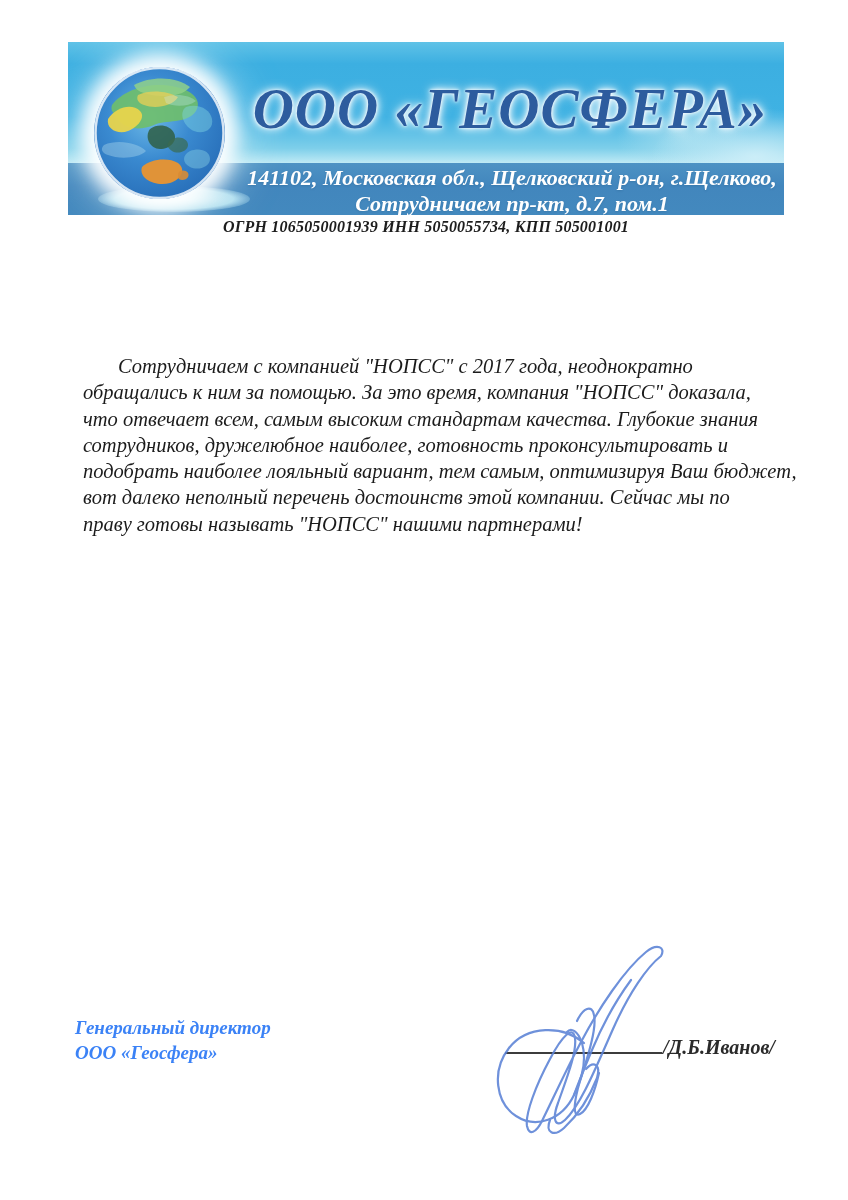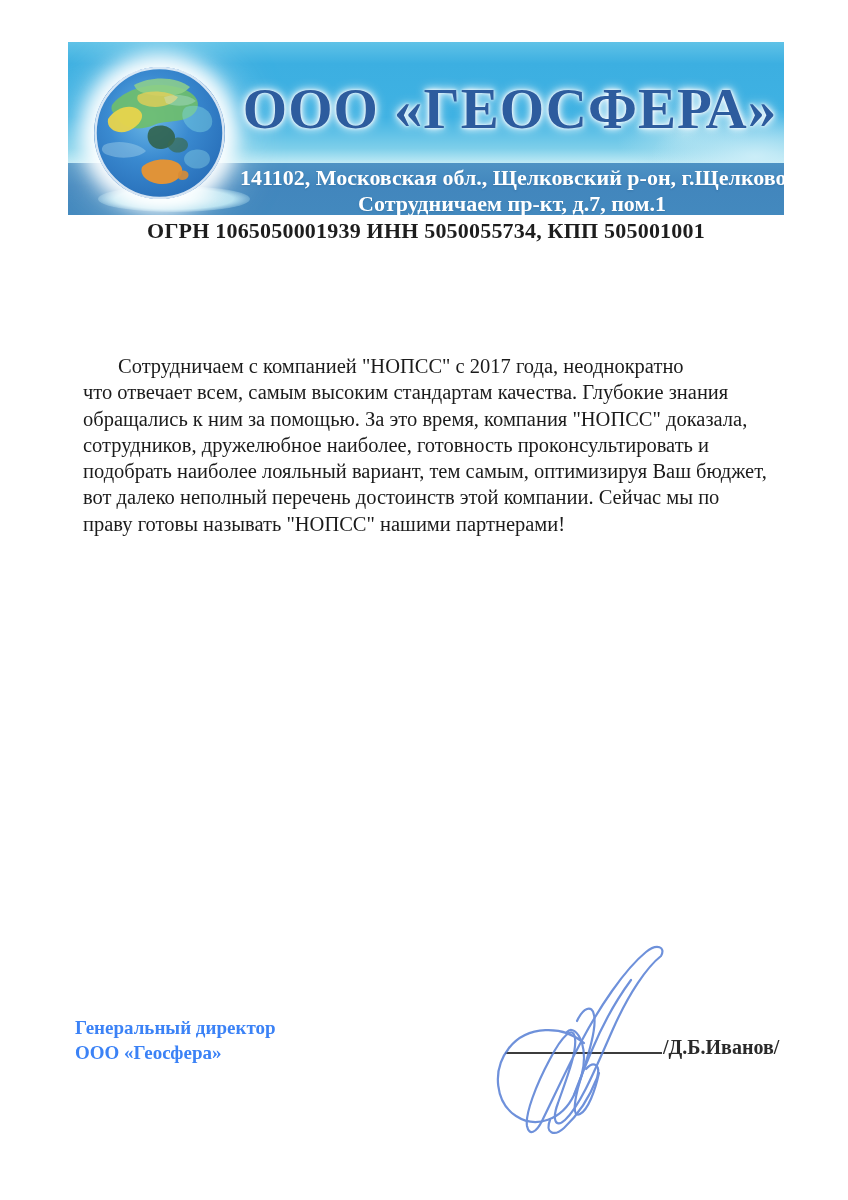--- a/index.html
+++ b/index.html
@@ -3,21 +3,21 @@
 <meta charset="utf-8">
 <style>
   html,body{margin:0;padding:0;}
   body{
     width:848px;height:1200px;
     background:#ffffff;
     position:relative;
     font-family:"Liberation Serif", serif;
     overflow:hidden;
   }
-  .page{position:absolute;left:0;top:0;width:728px;height:1200px;background:#ffffff;}
+  .page{position:absolute;left:0;top:0;width:728px;height:1200px;background:#ffffff;font-style:italic;}
 
   
   .banner{
     position:absolute;left:68px;top:42px;width:716px;height:173px;
     overflow:hidden;
   }
   .banner-top{
     position:absolute;left:0;top:0;width:716px;height:121px;
     background:
       radial-gradient(ellipse 150px 70px at 96% 95%, rgba(205,238,248,.95), rgba(205,238,248,0) 70%),
@@ -51,21 +51,21 @@
   .banner-addr{
     position:absolute;left:172px;top:123px;width:544px;
     text-align:center;color:#ffffff;
     font-weight:bold;font-size:22px;line-height:26px;
     text-shadow:0 1px 2px rgba(30,80,120,.25);
     white-space:nowrap;
   }
   .ogrn-line{
     position:absolute;left:68px;top:218px;width:716px;
     text-align:center;color:#1d1d1d;
-    font-weight:bold;font-size:22px;letter-spacing:.2px;
+    font-weight:bold;font-size:16px;letter-spacing:.2px;
     white-space:nowrap;
   }
 
   
   .letter-body{
     position:absolute;left:83px;top:353px;width:700px;
     font-size:20.5px;line-height:26.3px;color:#1b1b1b;
   }
   .letter-body .line{white-space:nowrap;}
   .letter-body .indent{padding-left:35px;}
@@ -143,22 +143,22 @@
     <div class="banner-addr">
       <div>141102, Московская обл., Щелковский р-он, г.Щелково,</div>
       <div>Сотрудничаем пр-кт, д.7, пом.1</div>
     </div>
   </div>
 
   <div class="ogrn-line">ОГРН 1065050001939 ИНН 5050055734, КПП 505001001</div>
 
   <div class="letter-body">
     <div class="line indent">Сотрудничаем с компанией "НОПСС" с 2017 года, неоднократно</div>
+    <div class="line">обращались к ним за помощью. За это время, компания "НОПСС" доказала,</div>
     <div class="line">что отвечает всем, самым высоким стандартам качества. Глубокие знания</div>
-    <div class="line">обращались к ним за помощью. За это время, компания "НОПСС" доказала,</div>
     <div class="line">сотрудников, дружелюбное наиболее, готовность проконсультировать и</div>
     <div class="line">подобрать наиболее лояльный вариант, тем самым, оптимизируя Ваш бюджет,</div>
     <div class="line">вот далеко неполный перечень достоинств этой компании. Сейчас мы по</div>
     <div class="line">праву готовы называть "НОПСС" нашими партнерами!</div>
   </div>
 
   <div class="sig-left">
     <div>Генеральный директор</div>
     <div>ООО «Геосфера»</div>
   </div>

